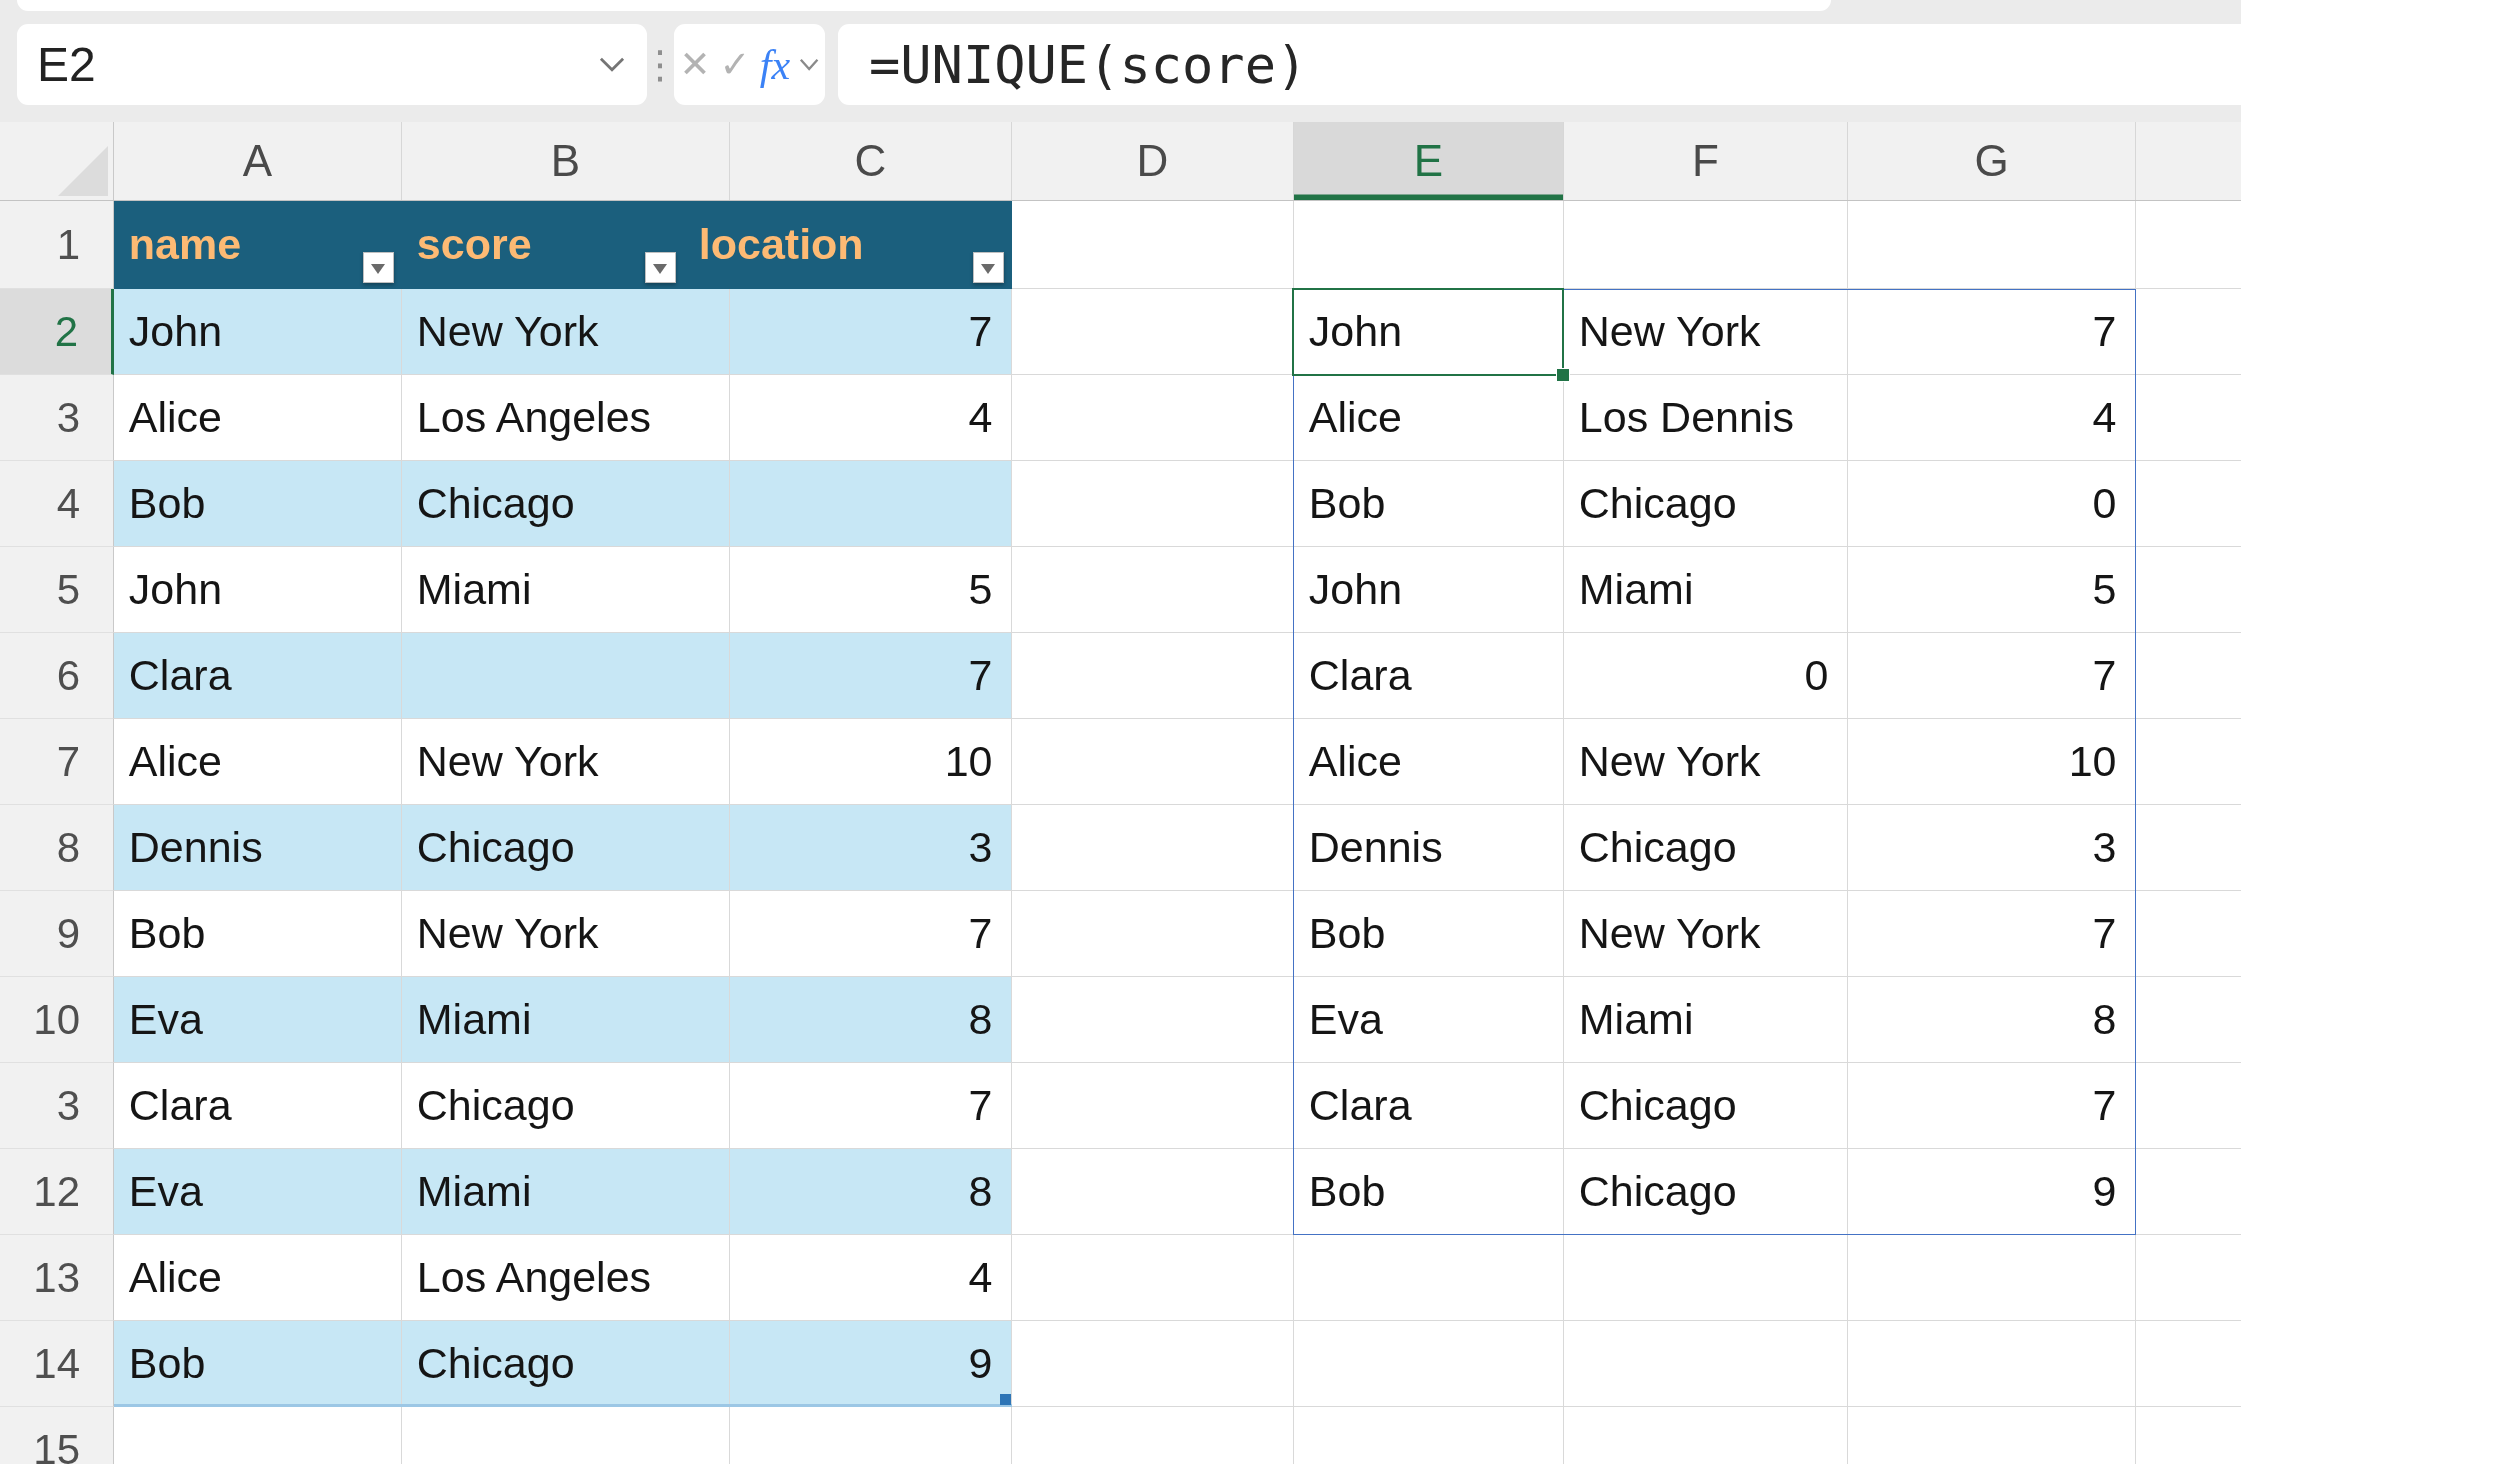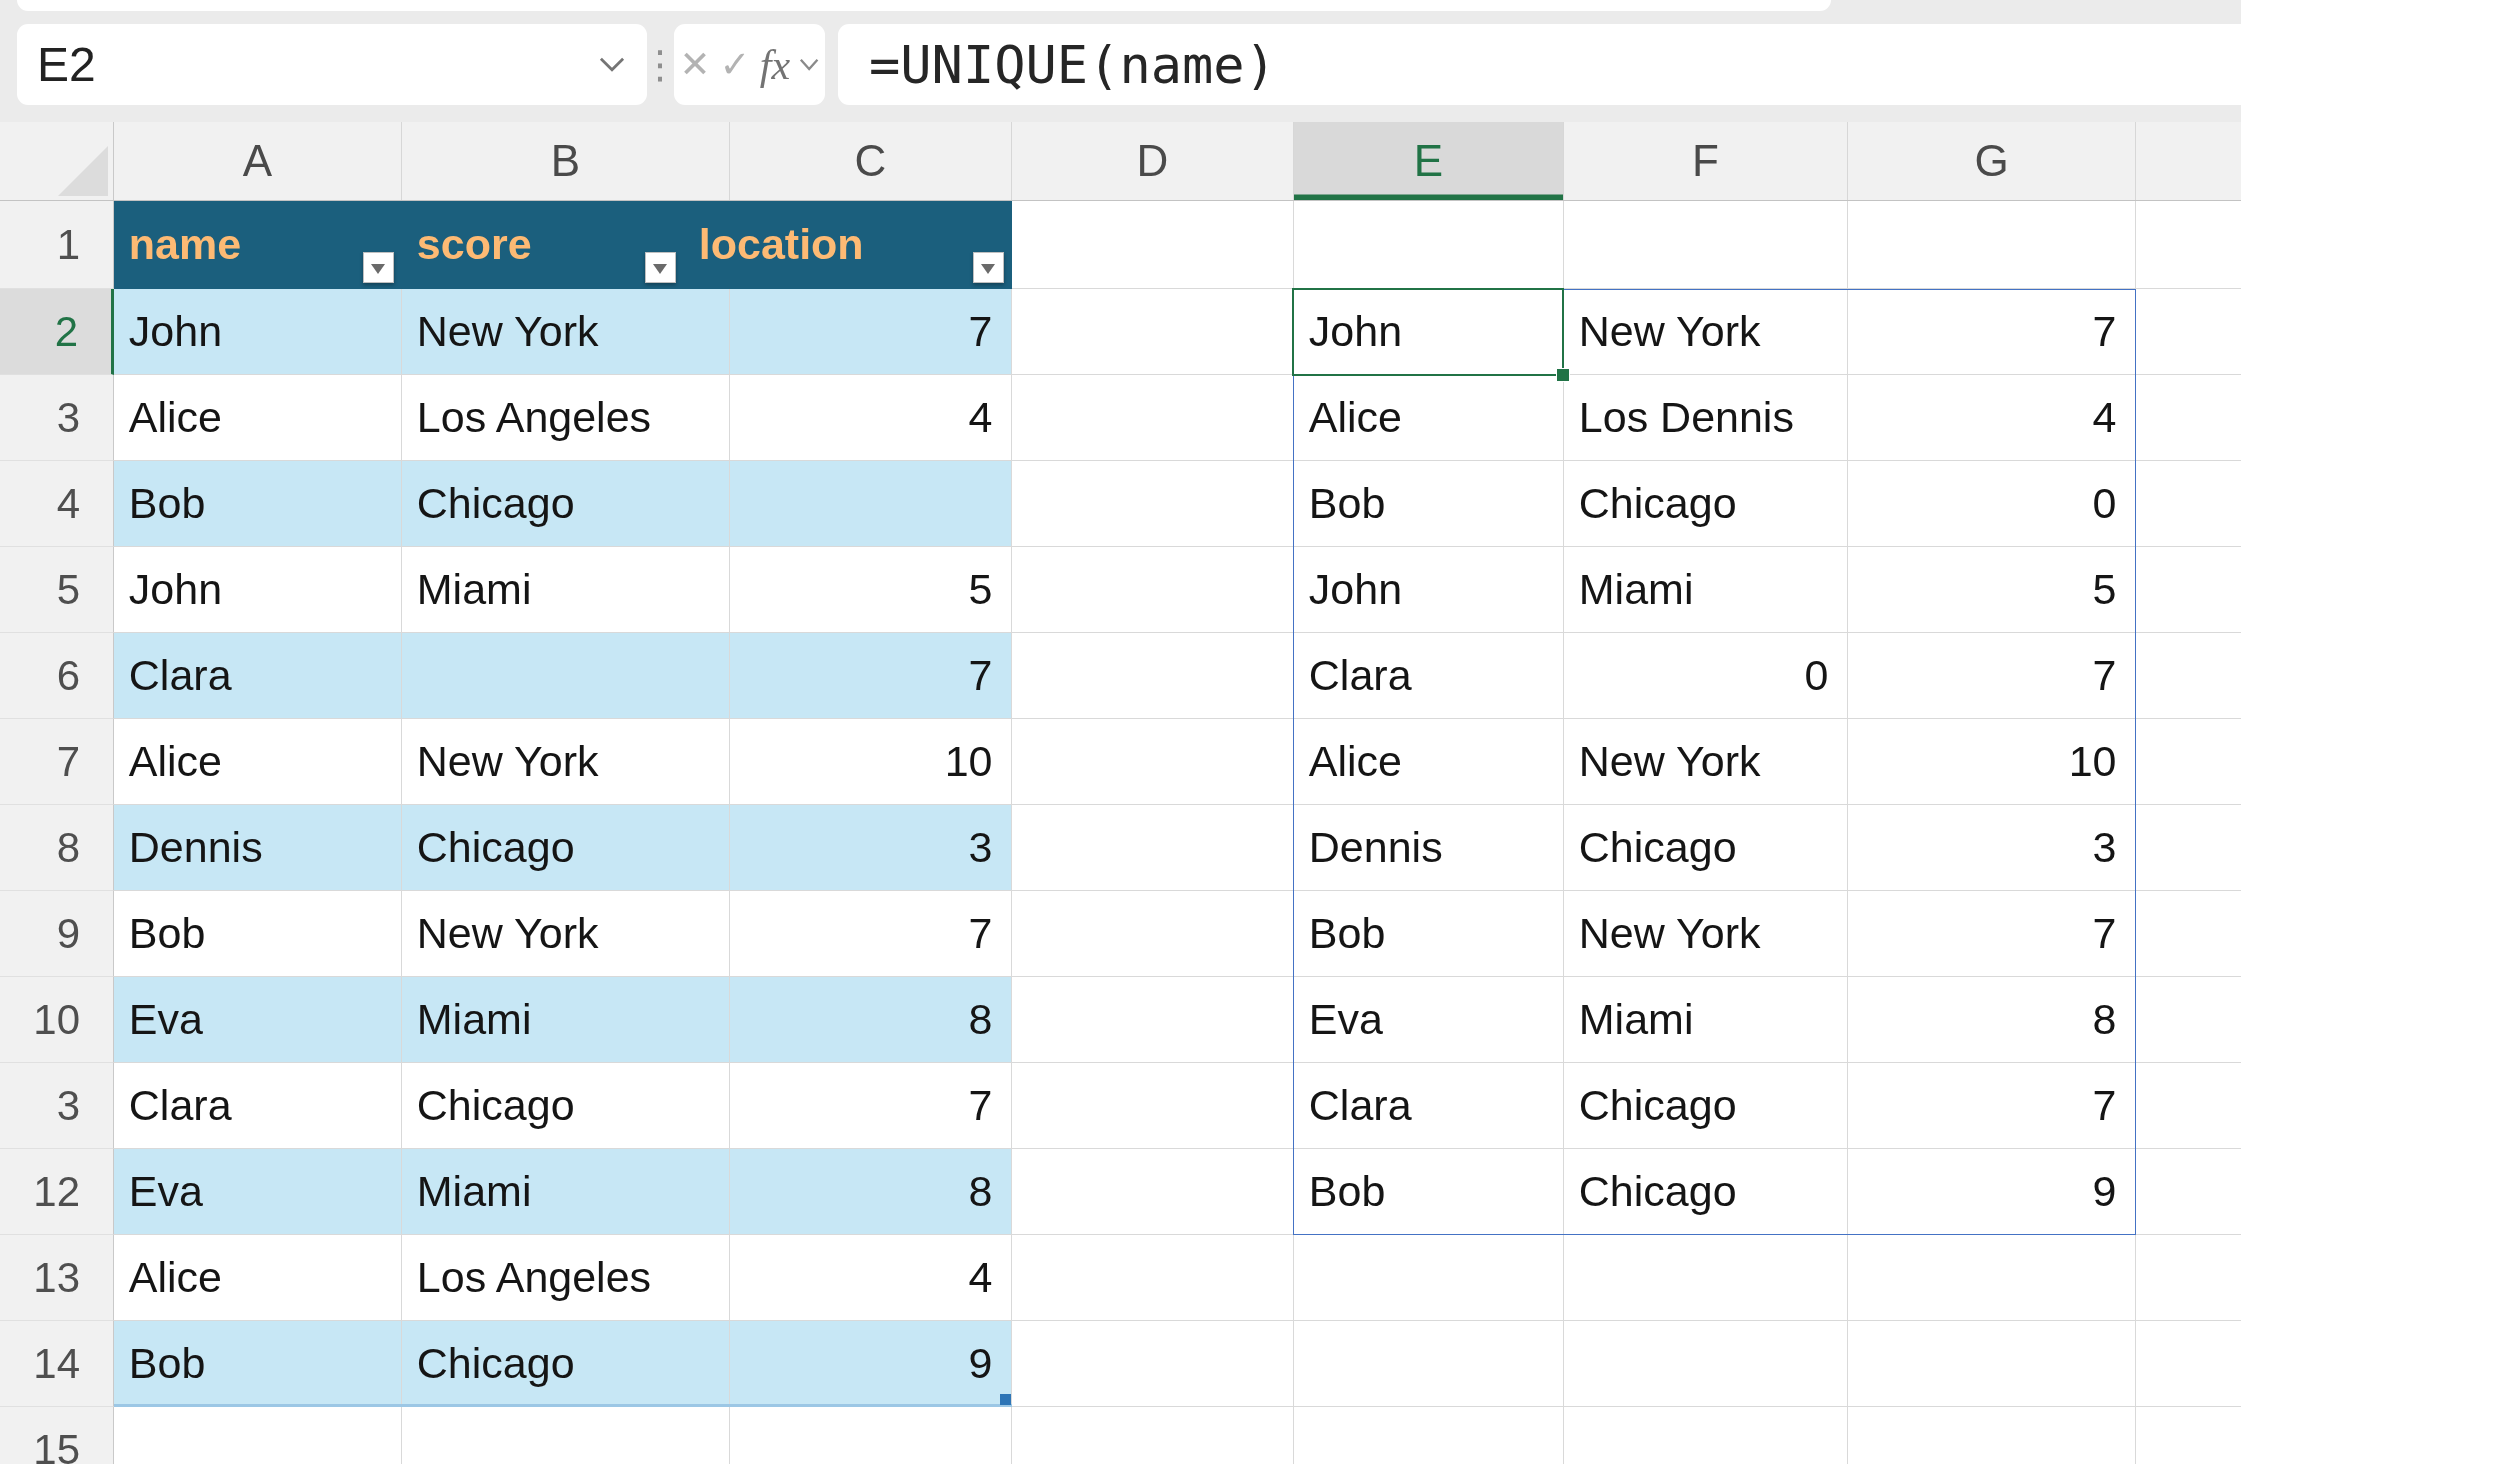--- a/index.html
+++ b/index.html
@@ -16,21 +16,21 @@
   .toolbar{position:absolute;left:0;top:0;width:2512px;height:122px;background:var(--toolbar)}
   .ribbon-sliver{position:absolute;left:16.6px;top:0;width:1814px;height:11px;background:#fff;border-radius:0 0 11px 11px}
   .namebox{position:absolute;left:16.6px;top:24px;width:630px;height:81px;background:#fff;border-radius:11px;
            display:flex;align-items:center;padding:0 20.3px;font-size:48px;color:#222}
   .namebox .grow{flex:1}
   .sepdots{position:absolute;left:647px;top:24px;width:26px;height:81px;display:flex;align-items:center;justify-content:center;
            font-size:39px;color:#8F8F8F}
   .fxgroup{position:absolute;left:674px;top:24px;width:151px;height:81px;background:#fff;border-radius:11px;
            display:flex;align-items:center;justify-content:center;gap:9.2px}
   .xmark,.checkmark{font-size:37px;color:#B3B3B3;line-height:1}
-  .fx{font-family:"Liberation Serif",serif;font-style:italic;font-size:42px;color:#737373;line-height:1}
+  .fx{font-family:"Liberation Serif",serif;font-style:italic;font-size:42px;color:#3b82f6;line-height:1}
   .formulabar{position:absolute;left:838px;top:24px;width:1699px;height:81px;background:#fff;border-radius:11px;
               display:flex;align-items:center;padding:0 31px;font-family:"DejaVu Sans Mono",monospace;font-size:52px;color:#262626;white-space:pre}
   .chev{flex:none}
 
   
   .sheet{position:absolute;left:0;top:122px;width:2512px;height:1343px;background:#fff}
   .colheaders{display:flex;height:79px;border-bottom:0.9px solid #C3C3C3;background:var(--hdr-bg)}
   .corner{width:114px;position:relative;border-right:0.9px solid #C9C9C9}
   .corner .tri{position:absolute;right:5.5px;bottom:3.7px;width:0;height:0;
                border-left:50px solid transparent;border-bottom:50px solid #DCDCDC}
@@ -93,21 +93,21 @@
     <div class="fxgroup">
       <span class="xmark">✕</span>
       <span class="checkmark">✓</span>
       <span class="fx">fx</span>
       <svg class="chev" width="20.3" height="14.8" viewBox="0 0 22 16">
         <polyline points="2,3 11,13 20,3" fill="none" stroke="#8a8a8a" stroke-width="2.5"></polyline>
       </svg>
     </div>
 
     <div class="formulabar">
-      <span>=UNIQUE(name)</span>
+      <span>=UNIQUE(score)</span>
     </div>
   </div>
 
   <div class="sheet">
     <div class="colheaders">
       <div class="corner">
         <div class="tri"></div>
       </div>
 
       <div class="colhdr ch-a">A</div>

